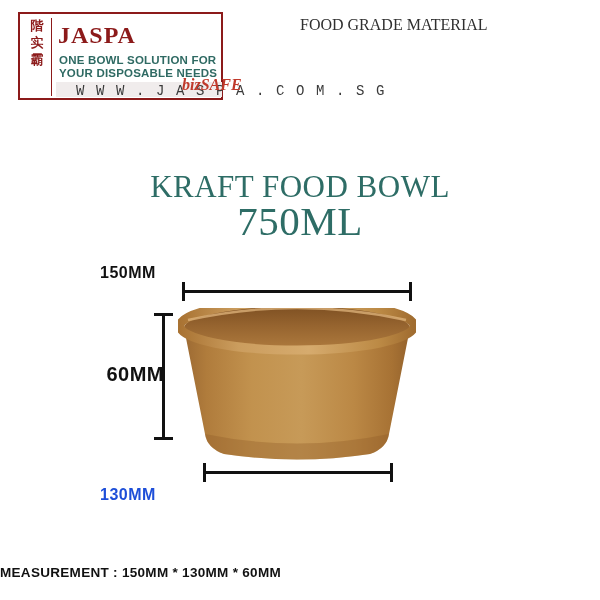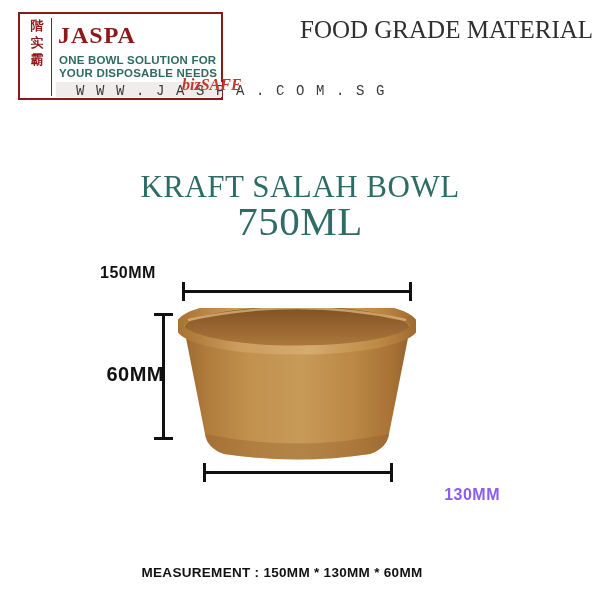--- a/index.html
+++ b/index.html
@@ -128,21 +128,21 @@
     color: #c0392b;
     white-space: nowrap;
     margin-top: 8px;
   }
 
   #food-grade {
     position: absolute;
     left: 300px;
     top: 16px;
     font-family: "Liberation Serif", serif;
-    font-size: 25px;
+    font-size: 16px;
     color: #2f2f2f;
     white-space: nowrap;
   }
 
   
   #title-block {
     position: absolute;
     top: 170px;
     left: 0;
     width: 600px;
@@ -269,43 +269,43 @@
     top: 205px;
     width: 3px;
     height: 19px;
     background: #111;
   }
   #bottom-dim-label {
     position: absolute;
     left: 0;
     top: 228px;
     width: 400px;
-    text-align: right;
+    text-align: left;
     font-size: 16px;
     font-weight: bold;
-    color: #8b5cf6;
+    color: #1d4ed8;
     letter-spacing: 0.5px;
   }
 
   
   #bowl {
     position: absolute;
     left: 78px;
     top: 50px;
     width: 238px;
     height: 152px;
   }
 
   
   #measurement {
     position: absolute;
     left: 0;
     top: 565px;
     width: 564px;
-    text-align: center;
+    text-align: left;
     font-size: 13.5px;
     font-weight: bold;
     color: #111;
     letter-spacing: 0.3px;
   }
 </style>
 </head>
 <body>
 
 <div id="header">
@@ -326,21 +326,21 @@
       <div id="logo-url-band"></div>
       <div id="logo-url">W W W . J A S P A . C O M . S G</div>
       <div id="logo-badge">bizSAFE</div>
     </div>
   </div>
 
   <div id="food-grade">FOOD GRADE MATERIAL</div>
 </div>
 
 <div id="title-block">
-  <div id="product-title">KRAFT SALAH BOWL</div>
+  <div id="product-title">KRAFT FOOD BOWL</div>
   <div id="product-subtitle">750ML</div>
 </div>
 
 <div id="diagram">
 
   <div id="top-dim-label">150MM</div>
   <div id="top-dim-line"></div>
   <div id="top-dim-cap-left"></div>
   <div id="top-dim-cap-right"></div>
 

